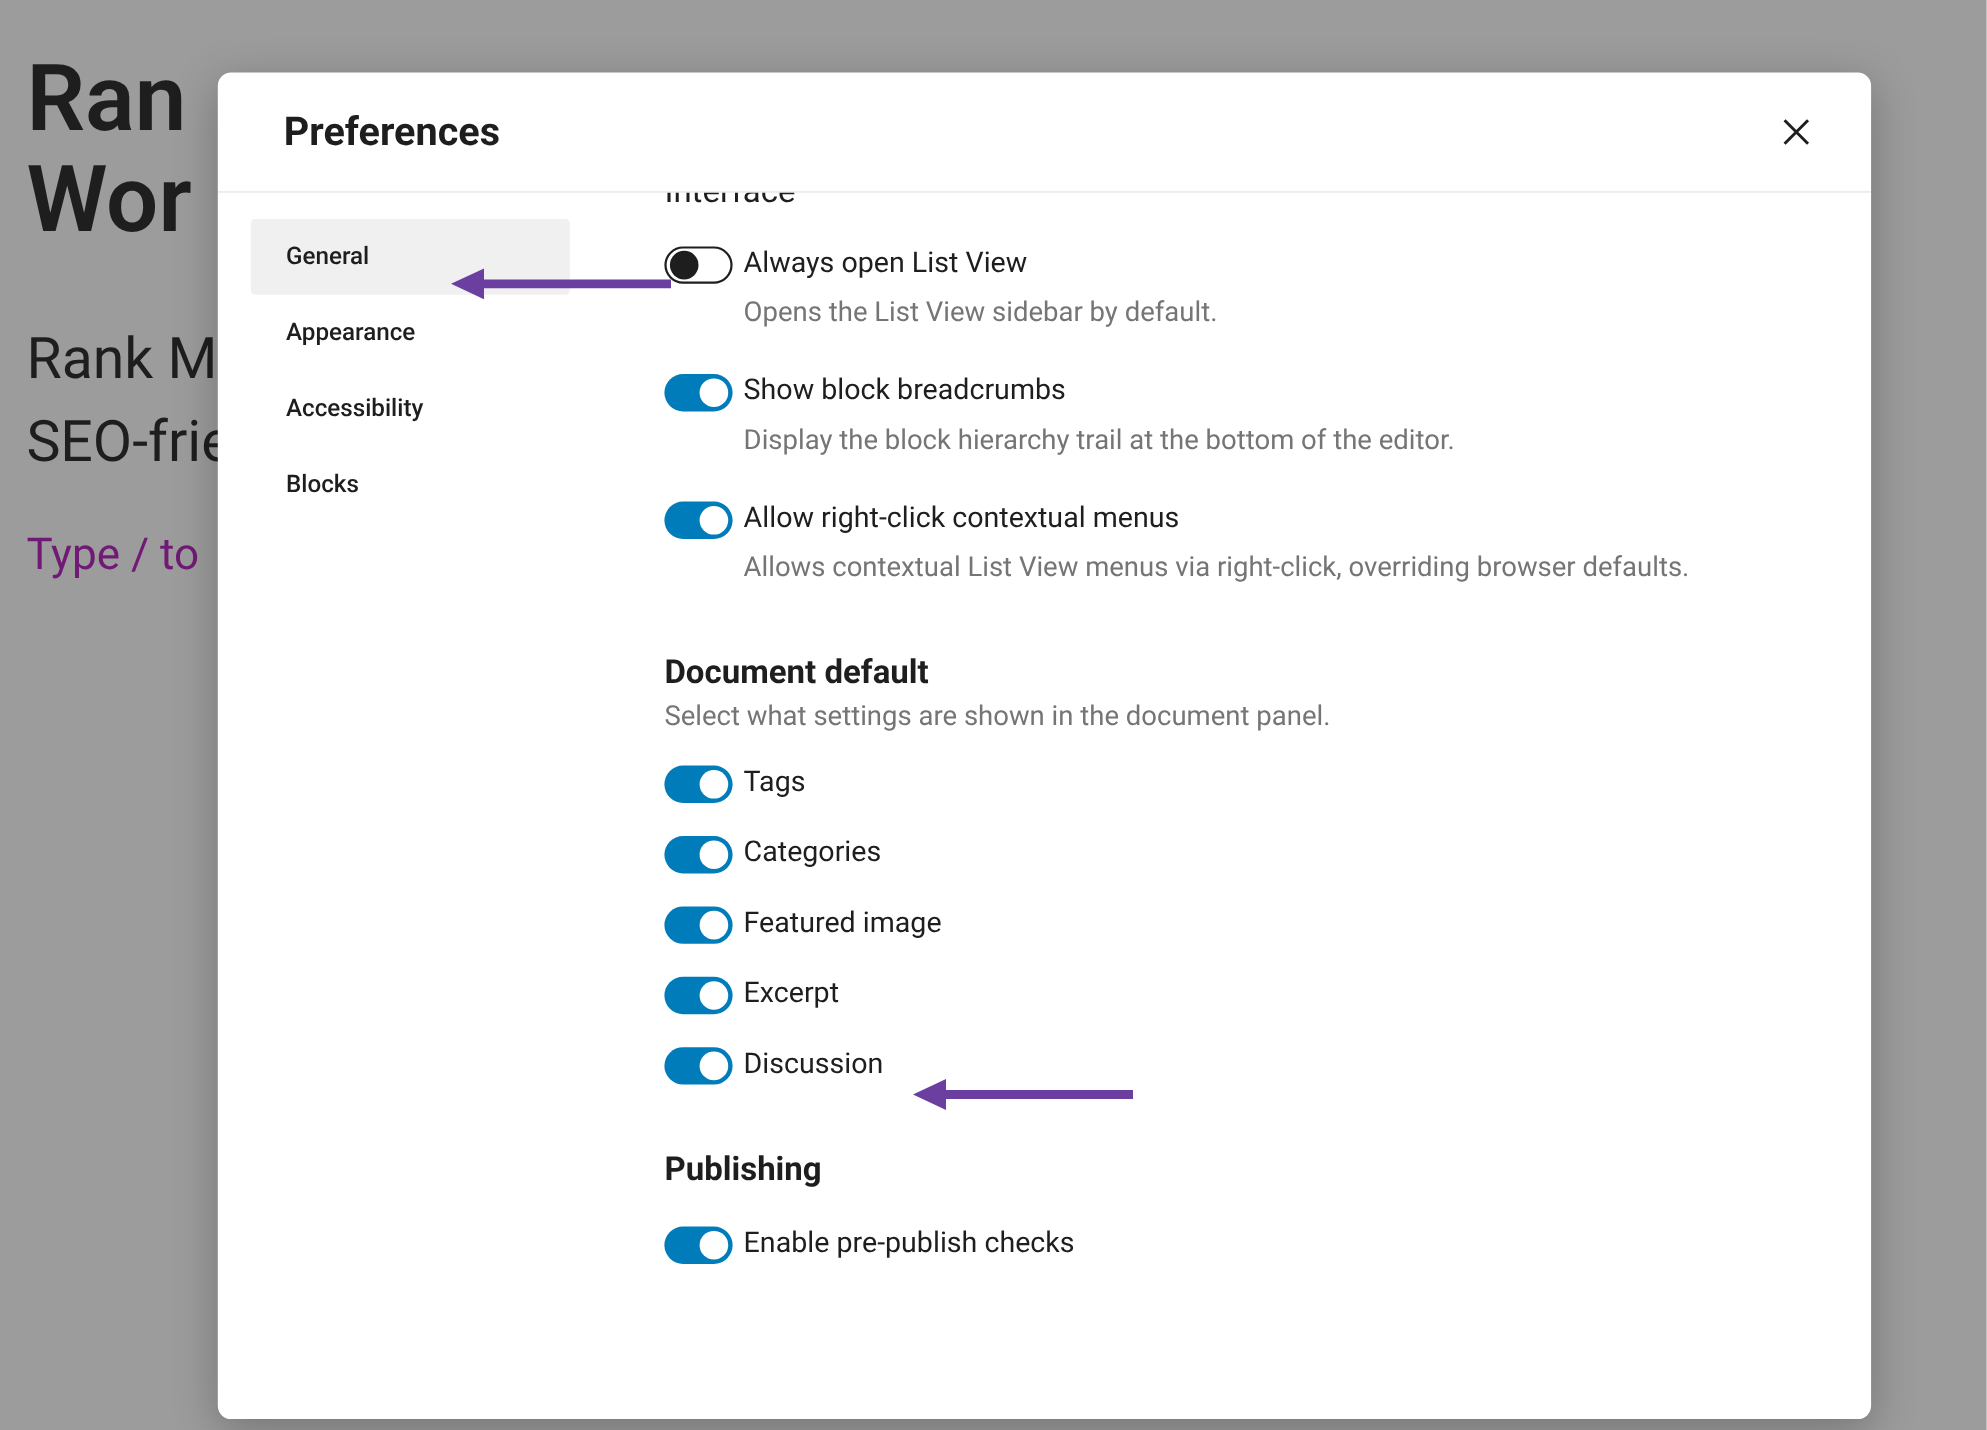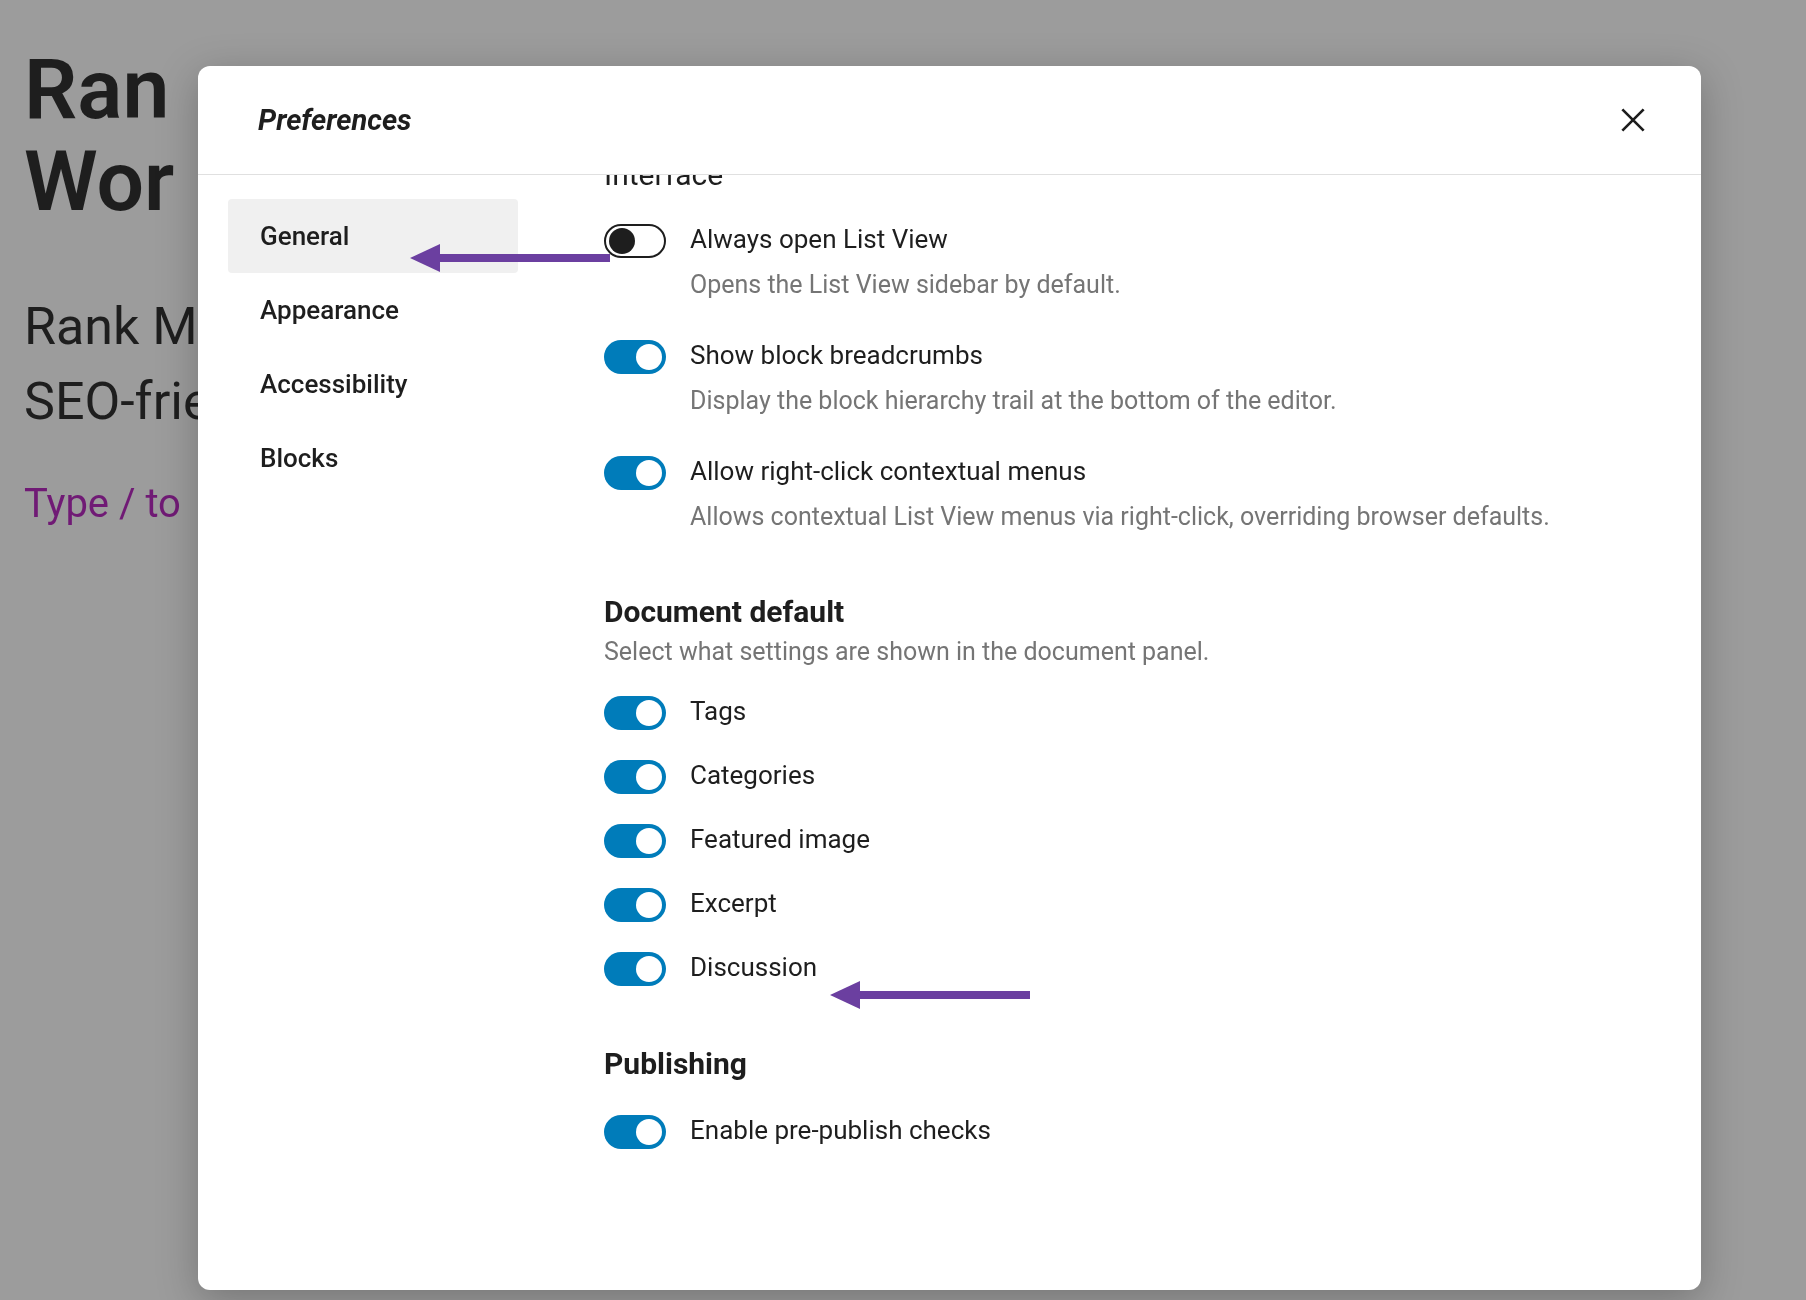--- a/index.html
+++ b/index.html
@@ -46,24 +46,23 @@
     overflow: hidden;
   }
   .modal-header {
     display: flex;
     align-items: center;
     justify-content: space-between;
     padding: 30px 44px 30px 60px;
     border-bottom: 1px solid #e0e0e0;
   }
   .modal-title {
-    font-size: 29px;
+    font-size: 36px;
     font-weight: 700;
     color: #1e1e1e;
-    font-style: italic;
   }
   .close-btn {
     width: 48px;
     height: 48px;
     display: flex;
     align-items: center;
     justify-content: center;
     cursor: pointer;
     border-radius: 4px;
   }
@@ -72,21 +71,21 @@
     flex: 1;
     display: flex;
     overflow: hidden;
   }
   .sidebar {
     width: 320px;
     padding: 24px 0 24px 30px;
   }
   .sidebar-item {
     padding: 22px 32px;
-    font-size: 26px;
+    font-size: 22px;
     font-weight: 500;
     color: #1e1e1e;
     cursor: pointer;
     border-radius: 4px;
   }
   .sidebar-item.active {
     background: #f0f0f0;
   }
   .content {
     flex: 1;
@@ -109,21 +108,21 @@
     margin-bottom: 8px;
   }
   .section-desc {
     font-size: 25px;
     color: #757575;
     margin-bottom: 28px;
   }
   .setting-row {
     display: flex;
     align-items: flex-start;
-    gap: 24px;
+    gap: 10px;
     margin-bottom: 36px;
   }
   .setting-row.compact { margin-bottom: 28px; }
   .toggle {
     position: relative;
     width: 62px;
     height: 34px;
     border-radius: 17px;
     flex-shrink: 0;
     cursor: pointer;

